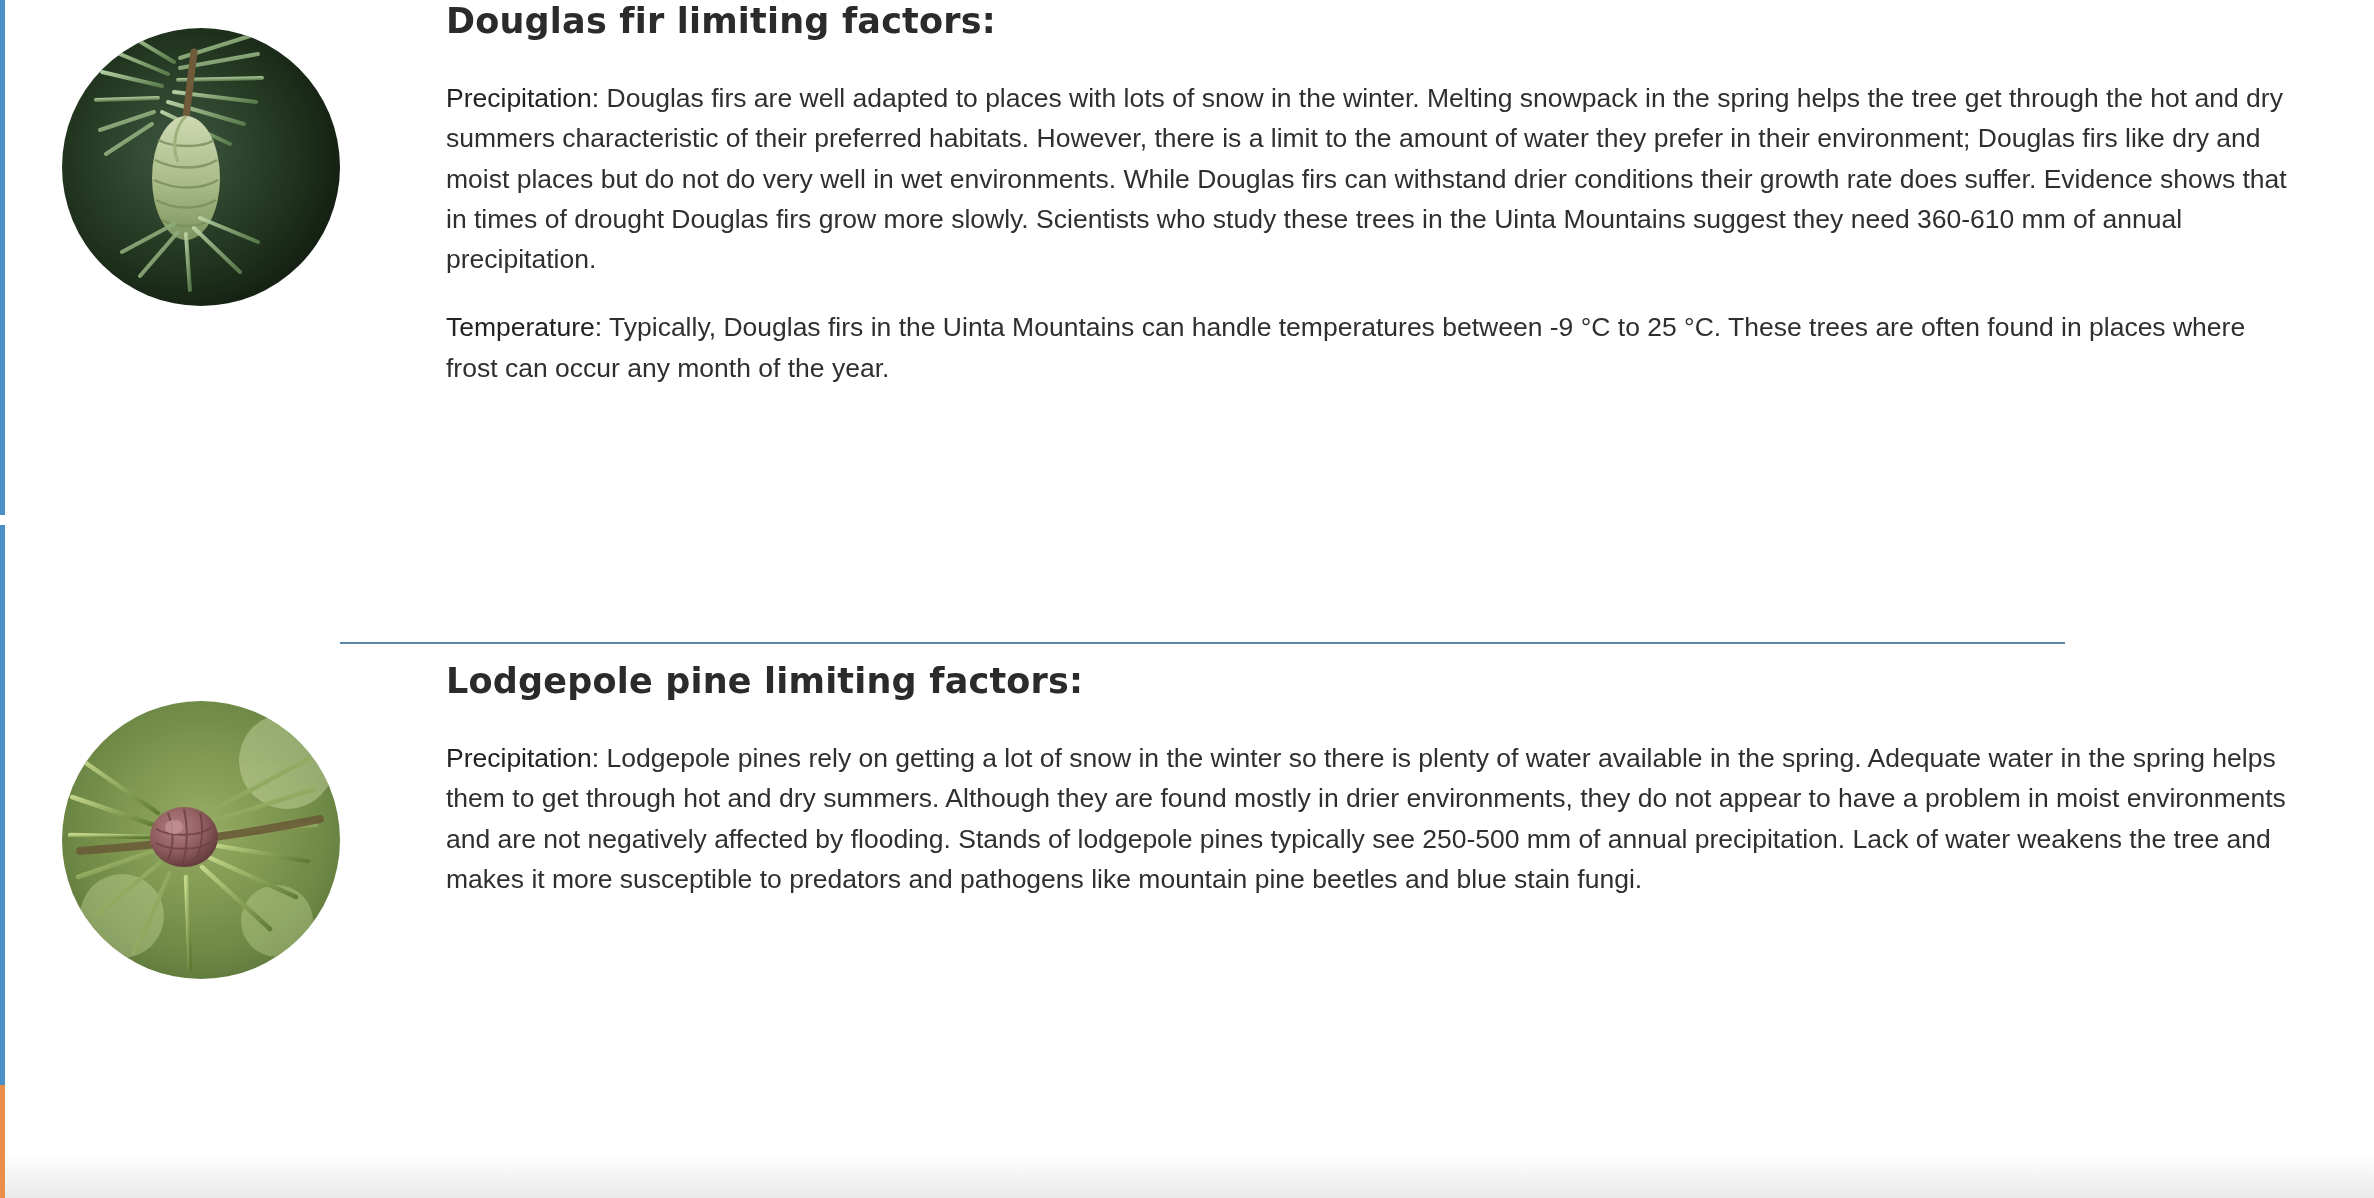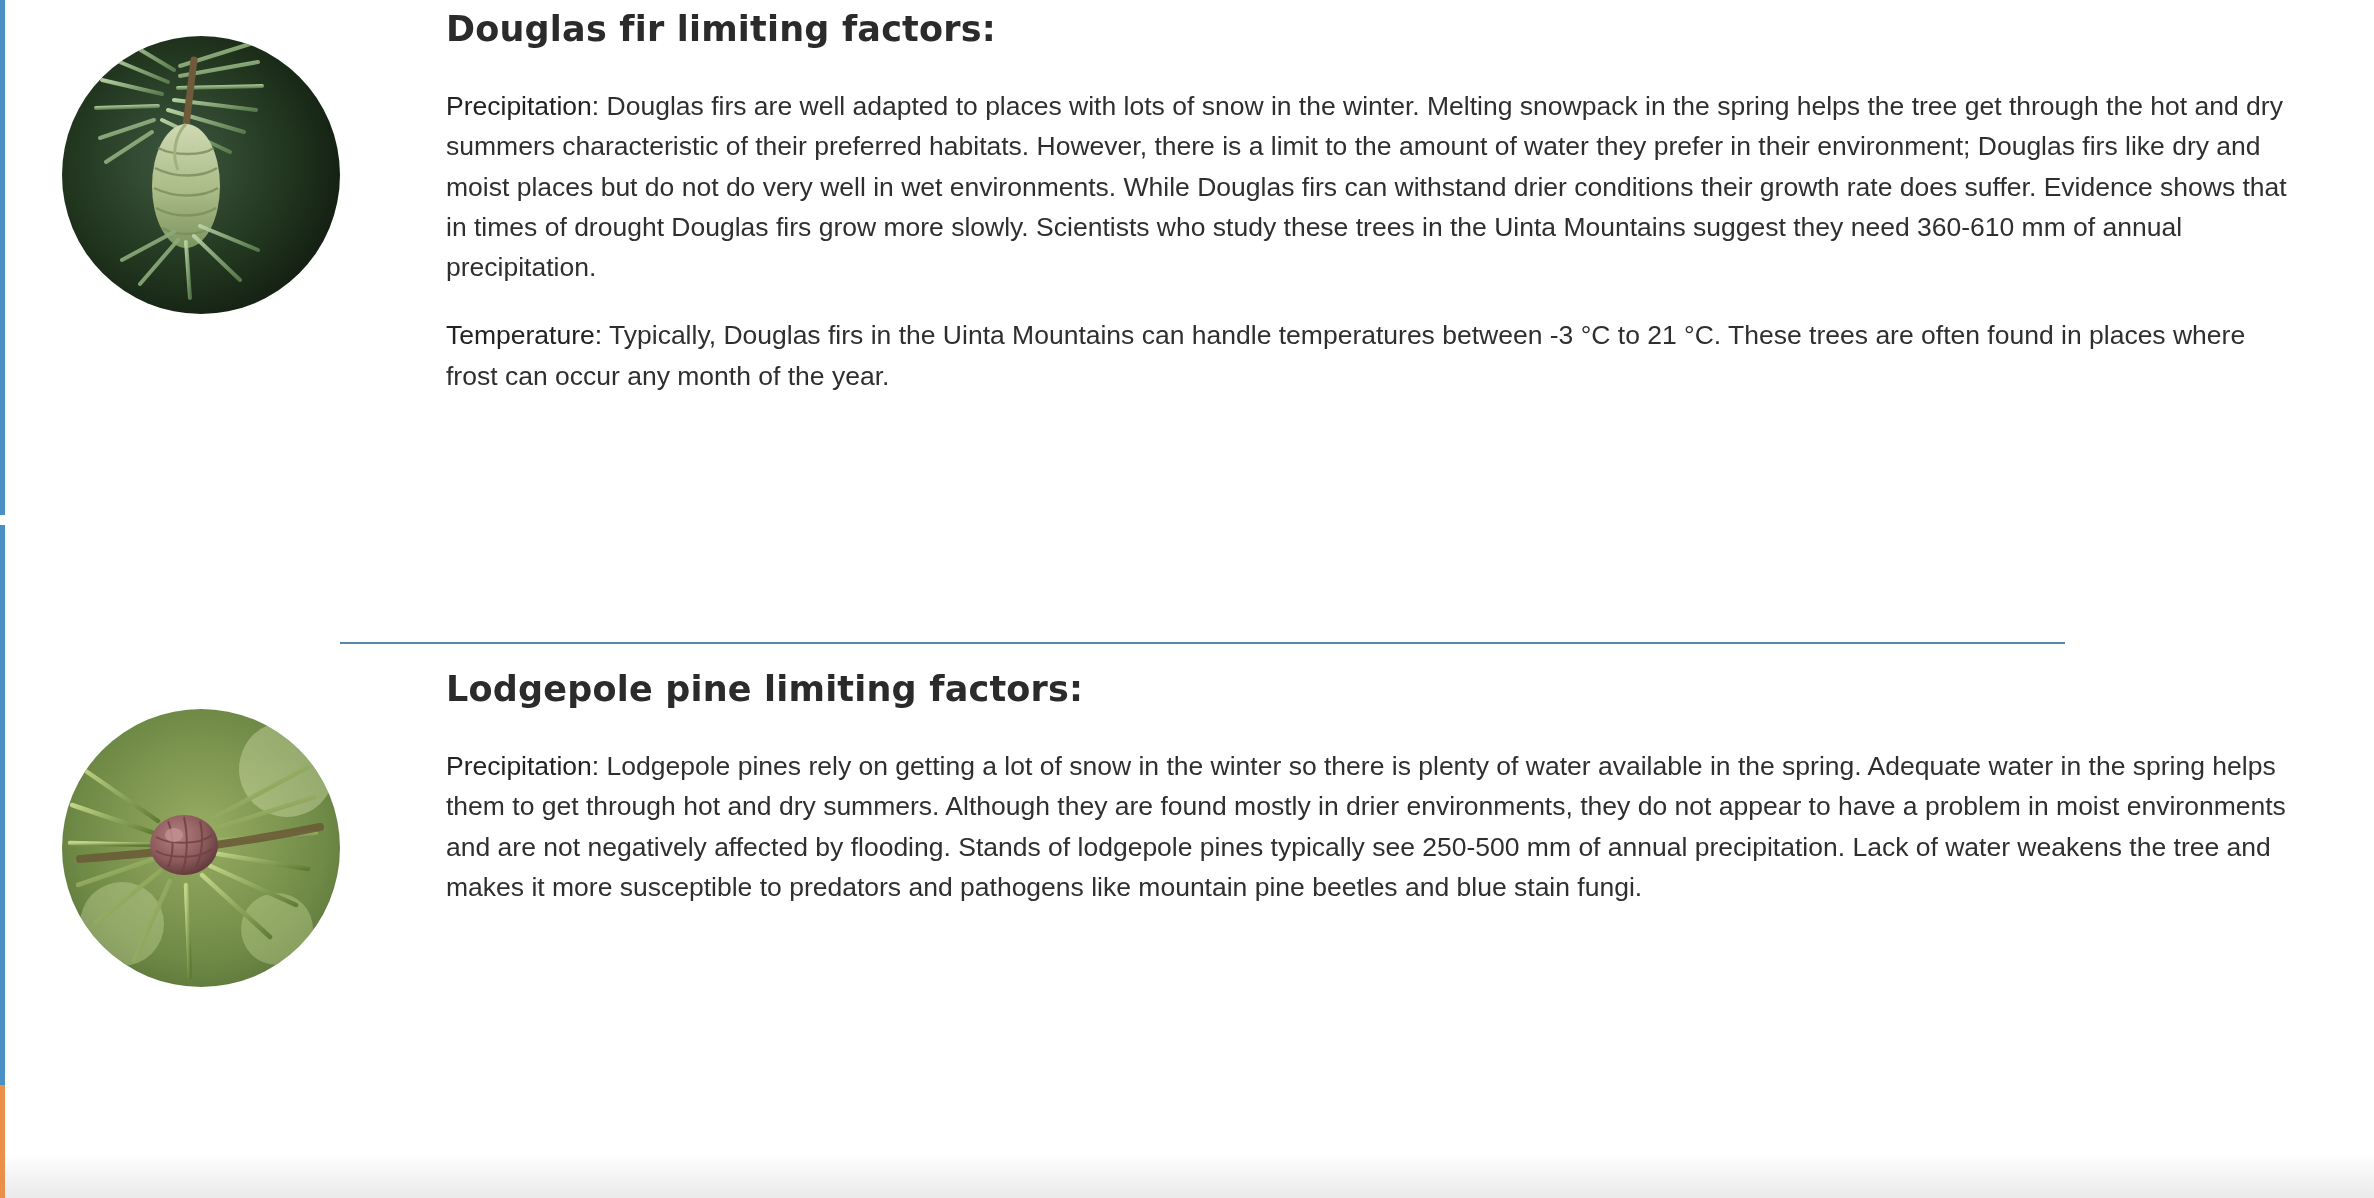--- a/index.html
+++ b/index.html
@@ -39,21 +39,20 @@
     top: 0;
     width: 2374px;
     height: 1198px;
     background: #ffffff;
   }
 
   .section {
     position: absolute;
     left: 0;
     width: 2327px;
-    margin-top: 8px;
   }
   #section-douglas { top: 0; }
   #section-lodgepole { top: 660px; }
 
   .section-inner {
     position: relative;
     padding-left: 62px;
   }
 
   .thumb {
@@ -185,21 +184,21 @@
       </div>
 
       <div class="article">
         <h2 class="heading">Douglas fir limiting factors:</h2>
 
         <p class="body-text">
           <span class="lead">Precipitation:</span><span> Douglas firs are well adapted to places with lots of snow in the winter. Melting snowpack in the spring helps the tree get through the hot and dry summers characteristic of their preferred habitats. However, there is a limit to the amount of water they prefer in their environment; Douglas firs like dry and moist places but do not do very well in wet environments. While Douglas firs can withstand drier conditions their growth rate does suffer. Evidence shows that in times of drought Douglas firs grow more slowly. Scientists who study these trees in the Uinta Mountains suggest they need 360-610 mm of annual precipitation.</span>
         </p>
 
         <p class="body-text">
-          <span class="lead">Temperature:</span><span> Typically, Douglas firs in the Uinta Mountains can handle temperatures between -3 °C to 21 °C. These trees are often found in places where frost can occur any month of the year.</span>
+          <span class="lead">Temperature:</span><span> Typically, Douglas firs in the Uinta Mountains can handle temperatures between -9 °C to 25 °C. These trees are often found in places where frost can occur any month of the year.</span>
         </p>
       </div>
     </div>
   </section>
 
   <div class="divider"></div>
 
   <section class="section" id="section-lodgepole">
     <div class="section-inner">
       <div class="thumb" style="left:62px; top:41px;">

